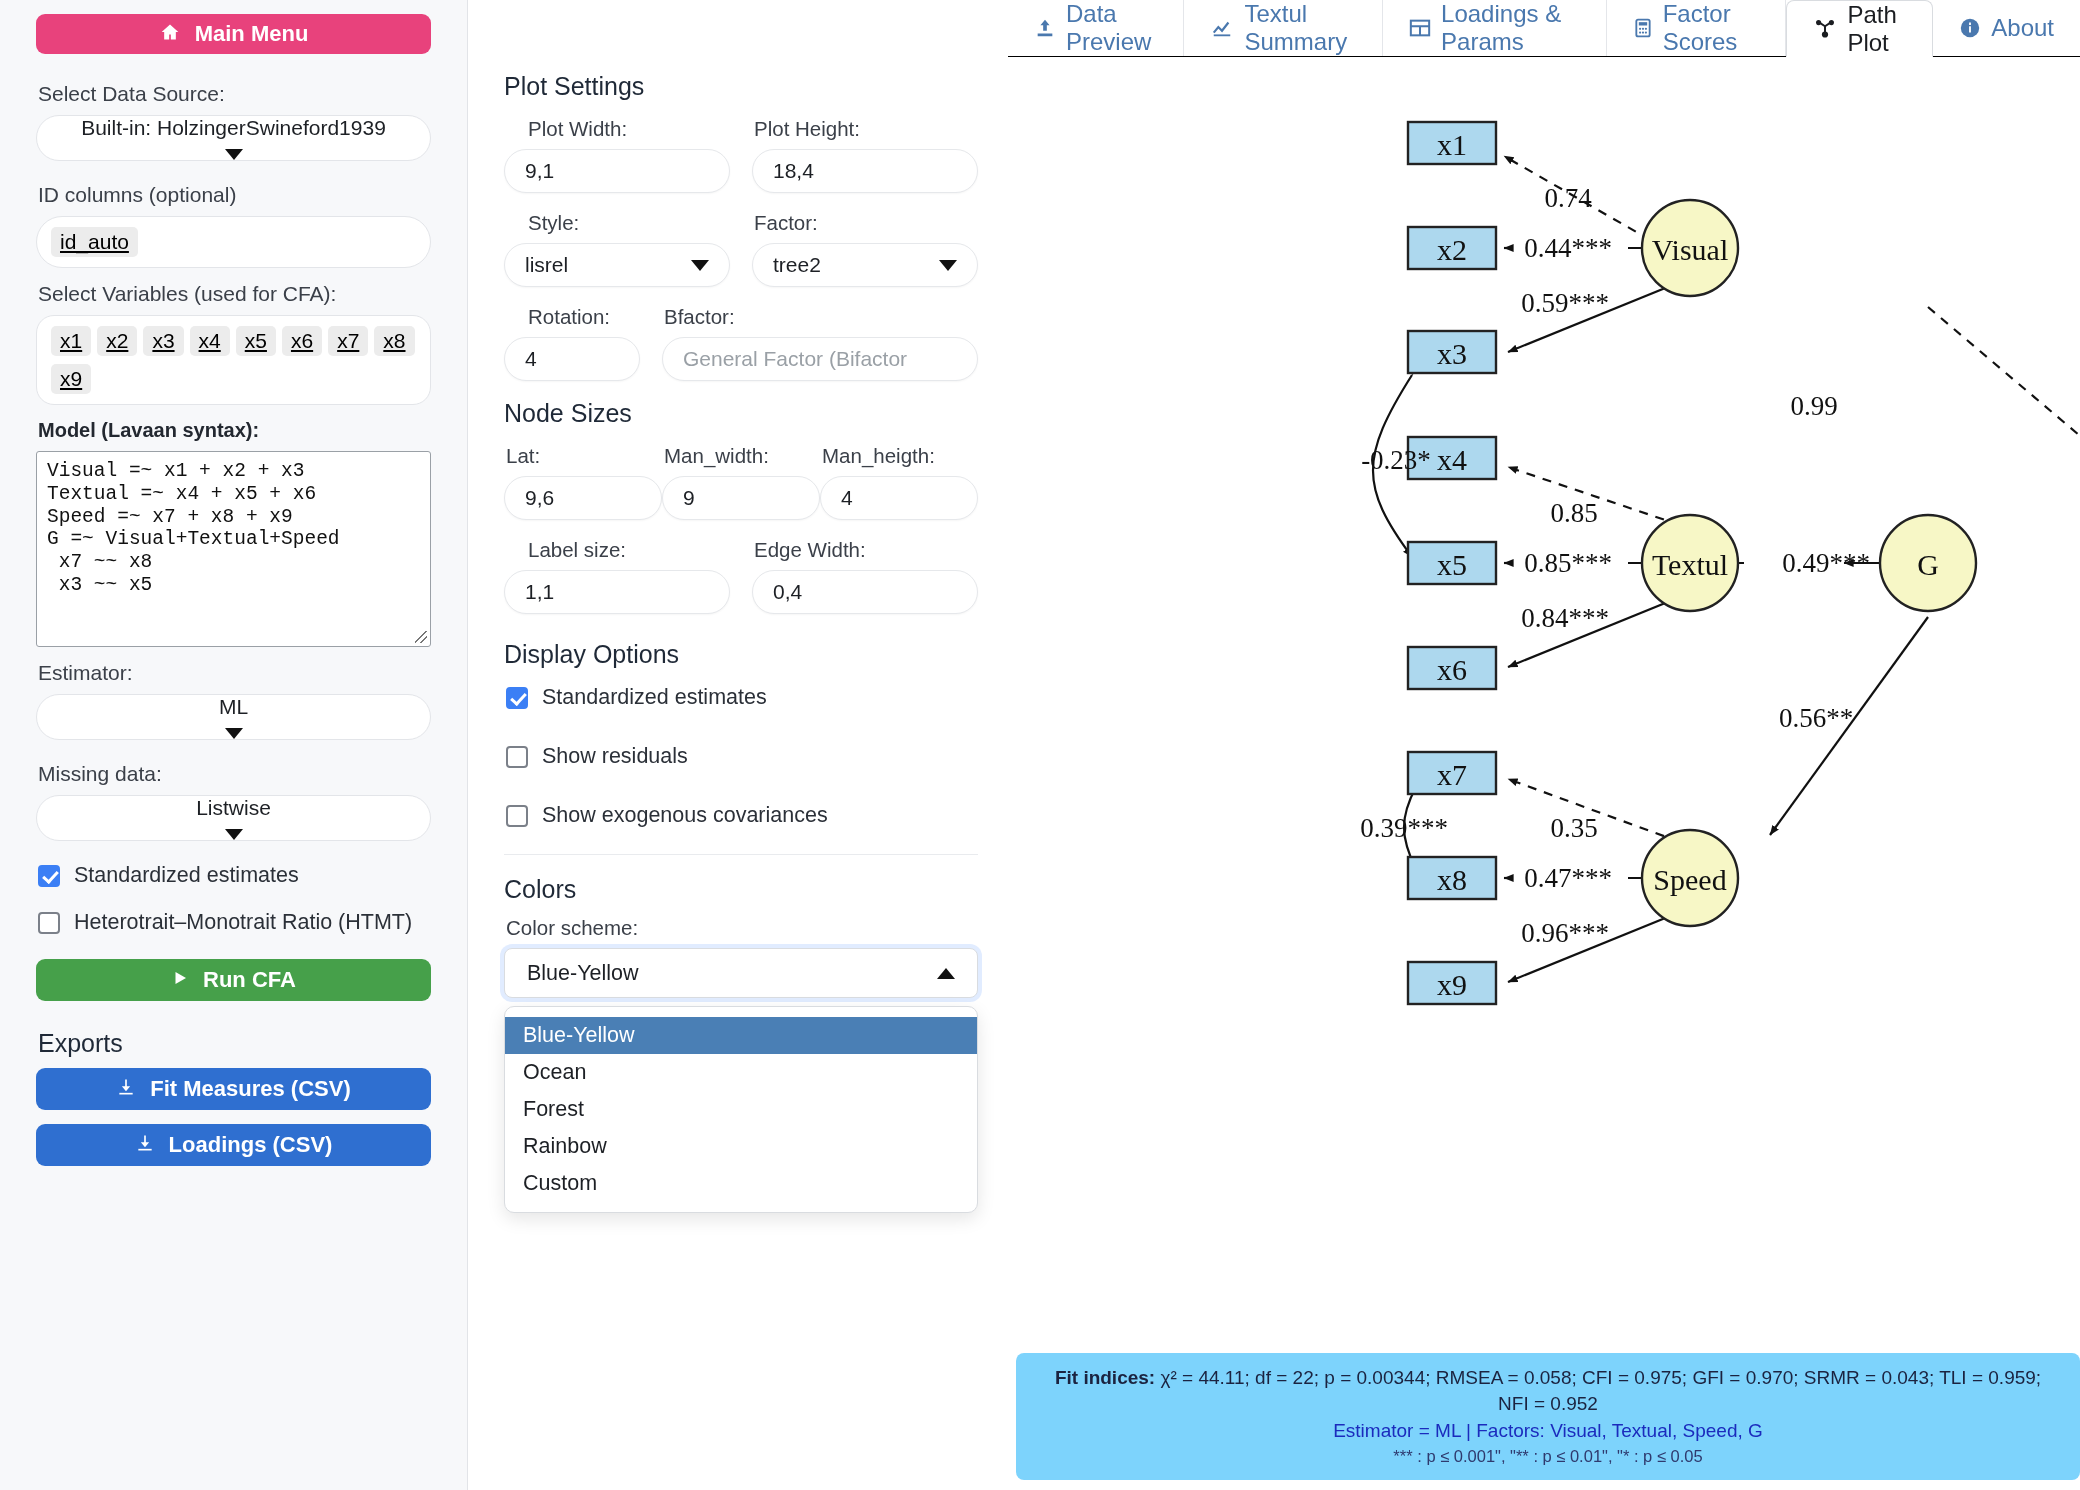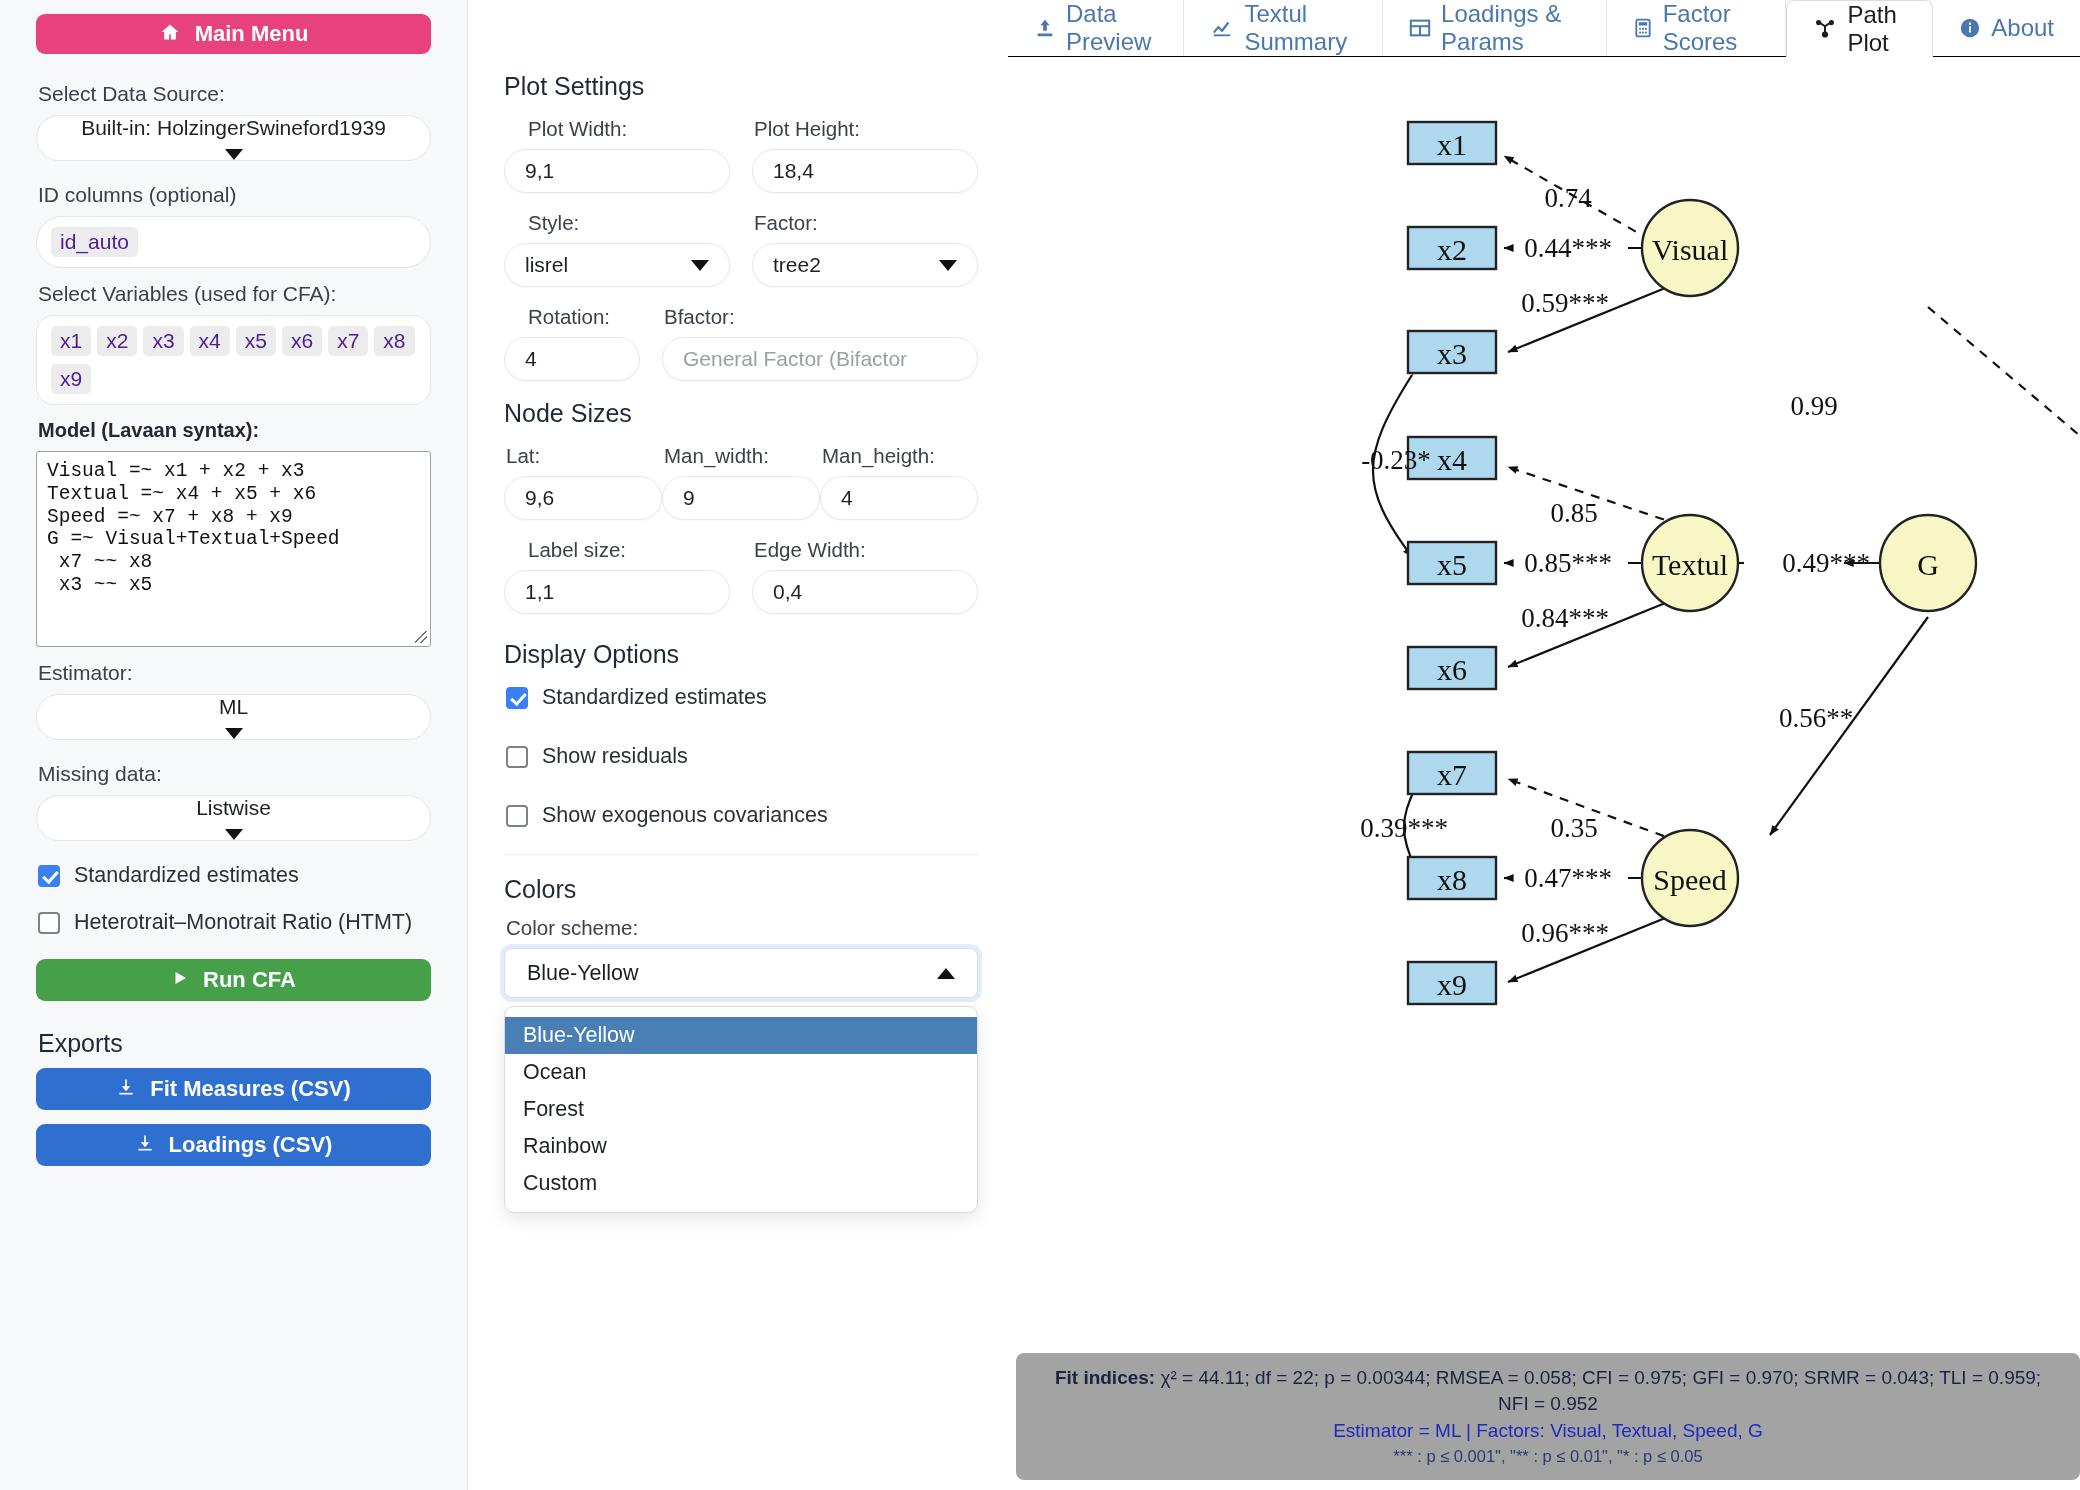--- a/index.html
+++ b/index.html
@@ -38,21 +38,21 @@
   .field.sel { justify-content:space-between; }
   .caret-dn { width:0;height:0;border-left:9px solid transparent;border-right:9px solid transparent;border-top:11px solid #111; }
   .caret-up { width:0;height:0;border-left:9px solid transparent;border-right:9px solid transparent;border-bottom:11px solid #111; }
   .gap { height:22px; }
   .gap-s { height:14px; }
 
   .tokenbox {
     width:100%; min-height:74px; background:#fff; border:1px solid #e3e5e9;
     border-radius:18px; padding:10px 14px; display:flex; flex-wrap:wrap; gap:8px 6px;
   }
-  .token { background:#ececec; border-radius:5px; padding:3px 9px; font-size:21px; color:#4c1d95; }
+  .token { background:#ececec; border-radius:5px; padding:3px 9px; font-size:21px; color:#000000;text-decoration:underline; }
 
   .code {
     width:100%; height:196px; background:#fff; border:1px solid #9aa0a6; border-radius:3px;
     font-family:"Liberation Mono", monospace; font-size:19.5px; line-height:22.8px;
     padding:8px 10px; color:#111; white-space:pre; overflow:hidden; position:relative;
   }
   .code::after{content:"";position:absolute;right:3px;bottom:3px;width:12px;height:12px;
     background:linear-gradient(135deg,transparent 0 44%,#777 44% 52%,transparent 52% 68%,#777 68% 76%,transparent 76%);}
 
   .chkrow { display:flex; align-items:center; gap:14px; margin:0 0 0 2px; }
@@ -106,21 +106,21 @@
   }
   .tab {
     display:flex; align-items:center; gap:10px; padding:0 26px;
     font-size:24px; color:#4a78ae; border-right:1px solid #e4e6ea; cursor:pointer;
   }
   .tab.active { color:#1b1d21; background:#fff; border:1px solid #d9dce0; border-bottom:1px solid #fff;
                 border-radius:8px 8px 0 0; margin-bottom:-1px; }
   .tab svg { display:block; }
   .fit {
     position:absolute; left:8px; right:0; bottom:10px;
-    background:#a3a3a3; border-radius:8px; padding:12px 24px 14px 24px; text-align:center;
+    background:#7dd3fc; border-radius:8px; padding:12px 24px 14px 24px; text-align:center;
   }
   .fit-l1 { font-size:19px; color:#1b2340; line-height:26px; }
   .fit-l1 b { font-weight:bold; }
   .fit-l2 { font-size:19px; color:#1b2bbd; margin-top:3px; }
   .fit-l3 { font-size:16.5px; color:#2f3a6e; margin-top:5px; }
   svg.diagram { position:absolute; left:0; top:57px; }
   .nd-box { fill:#add8ee; stroke:#222; stroke-width:2.4; }
   .nd-cir { fill:#f7f7c6; stroke:#222; stroke-width:2.4; }
   .nd-txt { font-family:"Liberation Serif", serif; font-size:30px; fill:#111; text-anchor:middle; dominant-baseline:central; }
   .ed { stroke:#111; stroke-width:2.2; fill:none; }

